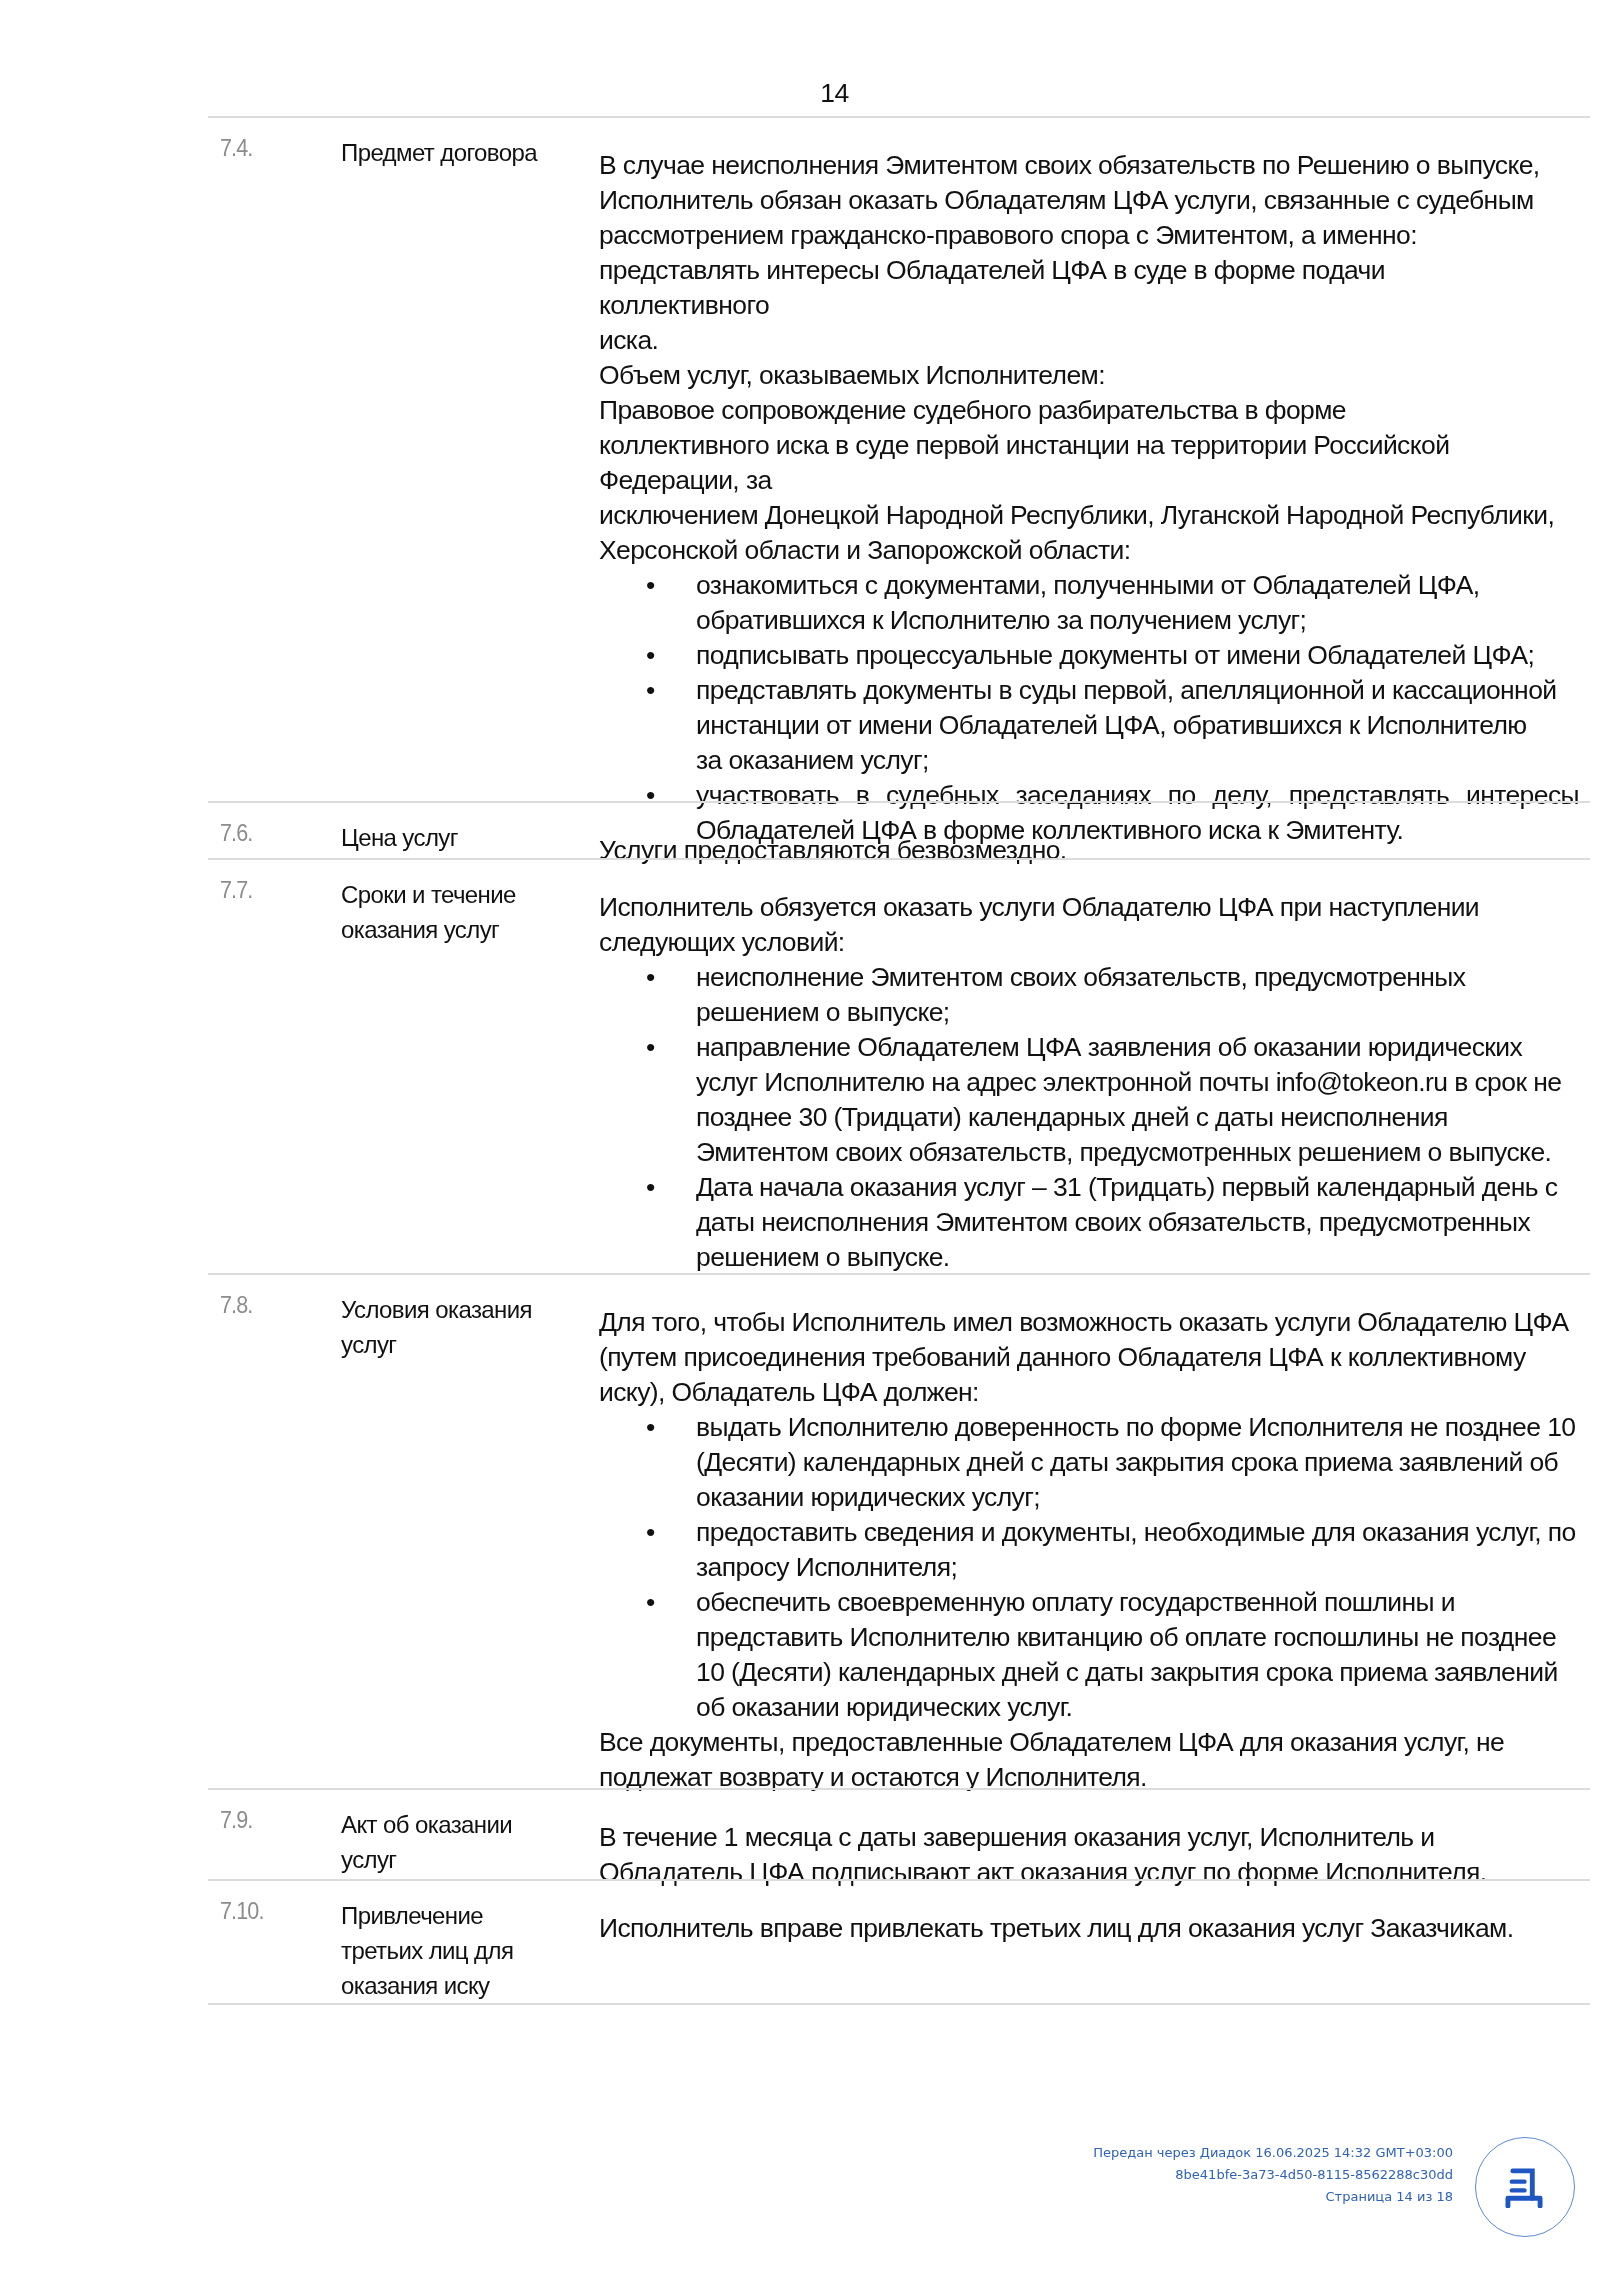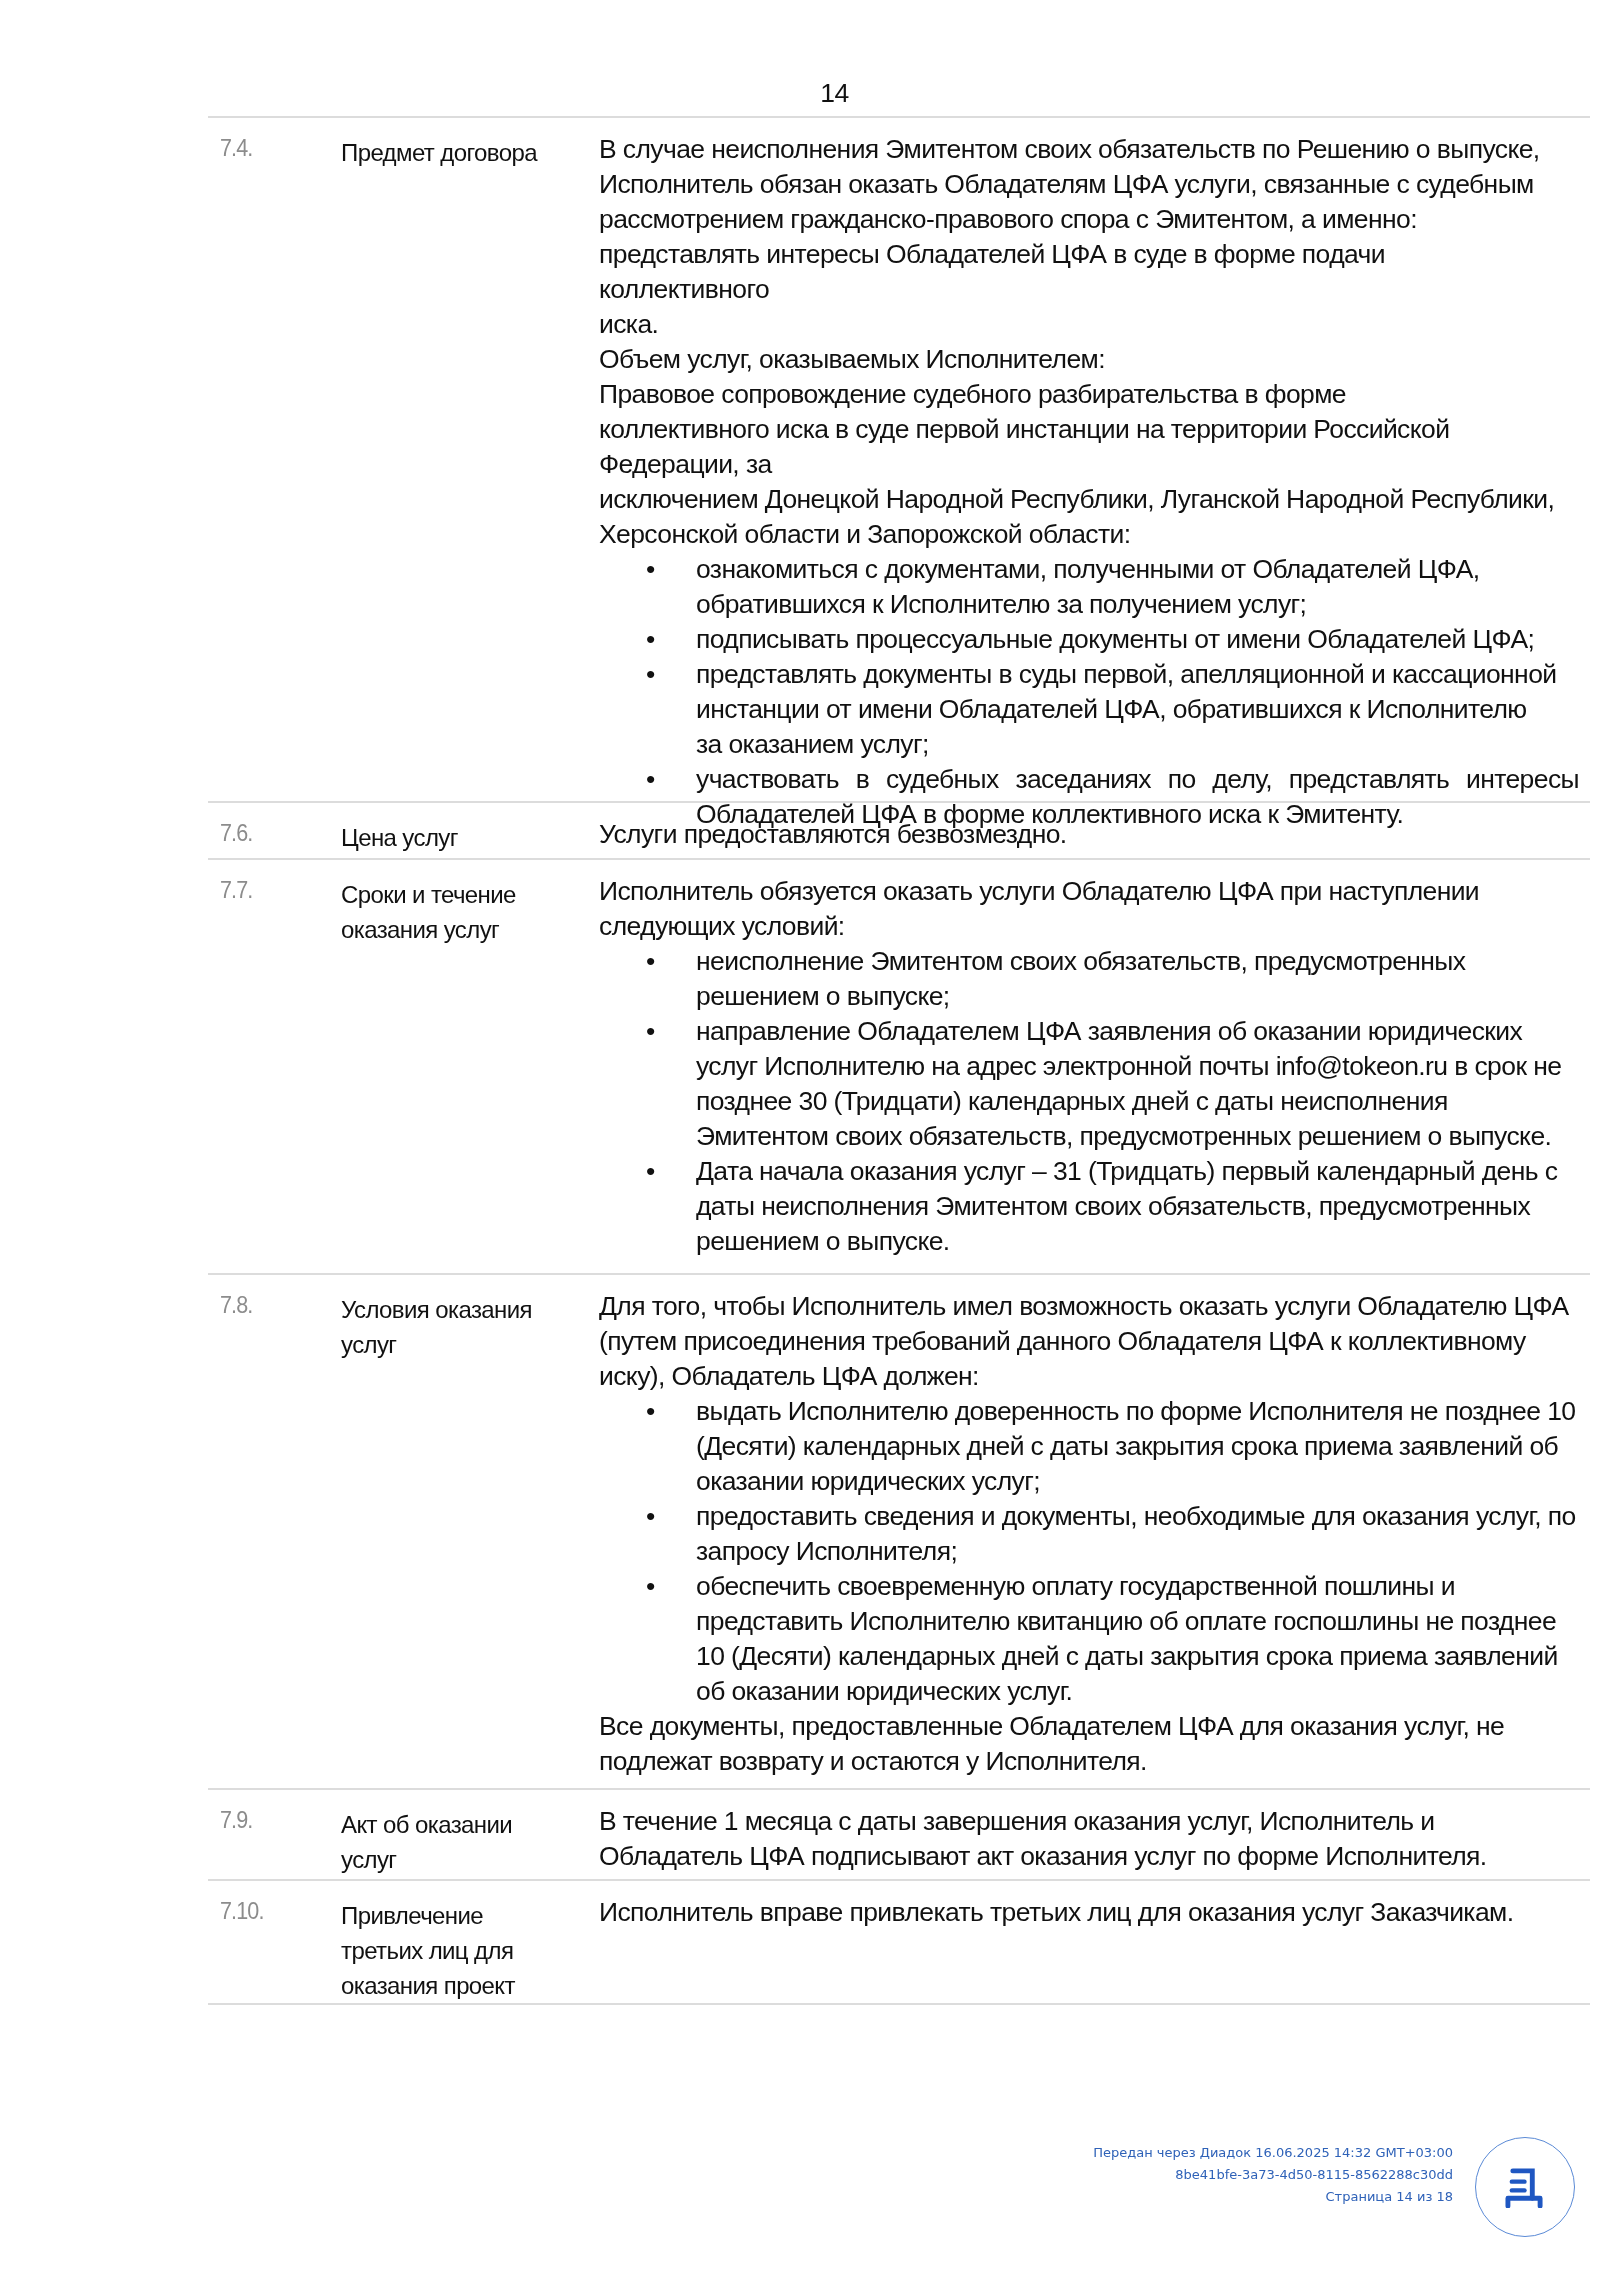--- a/index.html
+++ b/index.html
@@ -7,21 +7,21 @@
          font-family: "Liberation Sans", sans-serif; color: #111; }
   .page-num { position: absolute; top: 78px; left: 0; width: 1669px; text-align: center;
               font-size: 26.5px; color: #111; letter-spacing: -0.5px; }
   .table { position: absolute; left: 208px; top: 116px; width: 1382px; }
   .row { position: relative; border-top: 2.9px solid #dcdcdc; }
   .row.last { border-bottom: 2.9px solid #dcdcdc; }
   .num { position: absolute; left: 11.8px; top: 15.7px; font-size: 24.5px; color: #8c8c8c;
          letter-spacing: -1px; transform: scaleX(0.88); transform-origin: left top; }
   .lbl { position: absolute; left: 133px; top: 16.7px; width: 245px; font-size: 24px; line-height: 35px;
          letter-spacing: -0.6px; }
-  .content { margin-left: 391px; padding-top: 14px; padding-bottom: 11.8px; width: 980px;
+  .content { margin-left: 391px; padding-top: 30px; padding-bottom: 11.8px; width: 980px;
              font-size: 26.5px; line-height: 35px; letter-spacing: -0.6px; }
   .content p { margin: 0; }
   .content ul { list-style: none; margin: 0; padding: 0 0 0 97px; }
   .content li { position: relative; }
   .content li::before { content: "\2022"; position: absolute; left: -50px; top: 0; font-size: 26.5px; }
   .content li.justify { text-align: justify; }
   .footer { position: absolute; top: 2142px; right: 167px; text-align: right;
             font-family: "DejaVu Sans", sans-serif; font-size: 13px; line-height: 22px; color: #2f62b8; }
   .stamp { position: absolute; left: 1475px; top: 2137px; width: 98px; height: 98px;
            border: 1.5px solid #5a8ad6; border-radius: 50%; }
@@ -91,21 +91,21 @@
   <div class="row" style="height:89px">
     <div class="num">7.9.</div>
     <div class="lbl" style="width:206px">Акт об оказании услуг</div>
     <div class="content">
       <p>В течение 1 месяца с даты завершения оказания услуг, Исполнитель и Обладатель ЦФА подписывают акт оказания услуг по форме Исполнителя.</p>
     </div>
   </div>
 
   <div class="row last" style="height:122px">
     <div class="num">7.10.</div>
-    <div class="lbl" style="width:196px">Привлечение третьих лиц для оказания проект</div>
+    <div class="lbl" style="width:196px">Привлечение третьих лиц для оказания иску</div>
     <div class="content">
       <p>Исполнитель вправе привлекать третьих лиц для оказания услуг Заказчикам.</p>
     </div>
   </div>
 
 </div>
 
 <div class="footer">
   <div>Передан через Диадок 16.06.2025 14:32 GMT+03:00</div>
   <div>8be41bfe-3a73-4d50-8115-8562288c30dd</div>

